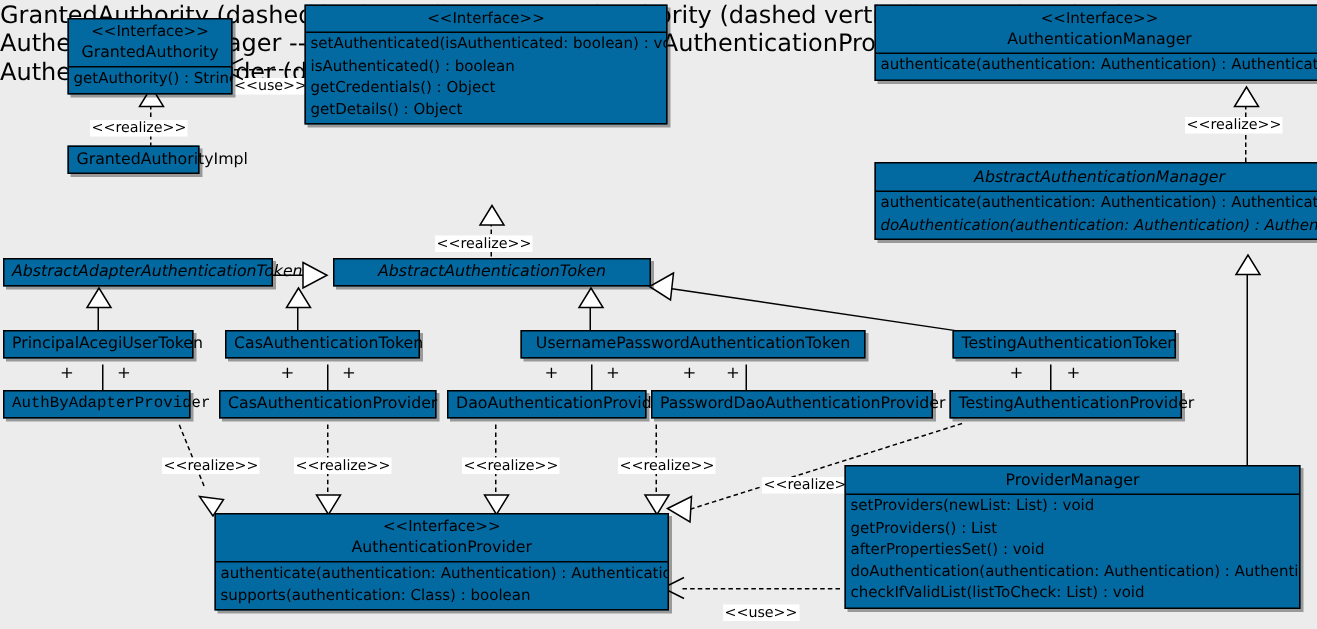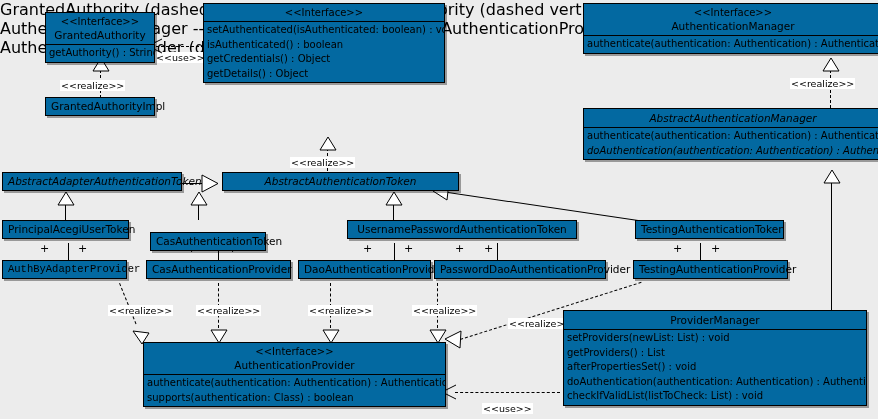--- a/index.html
+++ b/index.html
@@ -243,21 +243,21 @@
     <div class="uml-header">
       <span class="stereo">&lt;&lt;Interface&gt;&gt;</span>
       <span class="cls-name">GrantedAuthority</span>
     </div>
     <div class="uml-members">
       <span class="member">getAuthority() : String</span>
     </div>
   </div>
 
   
-  <div class="uml-class compact" style="left:45px; top:97px; width:110px;">
+  <div class="uml-class compact" style="left:45px; top:97px; width:88px;">
     <div class="uml-header">
       <span class="cls-name">GrantedAuthorityImpl</span>
     </div>
   </div>
 
   
   <div class="uml-class" style="left:203px; top:3px; width:242px;">
     <div class="uml-header">
       <span class="stereo">&lt;&lt;Interface&gt;&gt;</span>
     </div>
@@ -292,35 +292,35 @@
   </div>
 
   
   <div class="uml-class compact" style="left:2px; top:172px; width:180px;">
     <div class="uml-header">
       <span class="cls-name abstract">AbstractAdapterAuthenticationToken</span>
     </div>
   </div>
 
   
-  <div class="uml-class compact" style="left:222px; top:172px; width:237px;">
+  <div class="uml-class compact" style="left:222px; top:172px; width:212px;">
     <div class="uml-header">
       <span class="cls-name abstract">AbstractAuthenticationToken</span>
     </div>
   </div>
 
   
   <div class="uml-class compact" style="left:2px; top:220px; width:127px;">
     <div class="uml-header">
       <span class="cls-name">PrincipalAcegiUserToken</span>
     </div>
   </div>
 
   
-  <div class="uml-class compact" style="left:150px; top:232px; width:116px;">
+  <div class="uml-class compact" style="left:150px; top:220px; width:130px;">
     <div class="uml-header">
       <span class="cls-name">CasAuthenticationToken</span>
     </div>
   </div>
 
   
   <div class="uml-class compact" style="left:347px; top:220px; width:230px;">
     <div class="uml-header">
       <span class="cls-name">UsernamePasswordAuthenticationToken</span>
     </div>
@@ -348,21 +348,21 @@
   </div>
 
   
   <div class="uml-class compact" style="left:298px; top:260px; width:133px;">
     <div class="uml-header">
       <span class="cls-name">DaoAuthenticationProvider</span>
     </div>
   </div>
 
   
-  <div class="uml-class compact" style="left:434px; top:260px; width:172px;">
+  <div class="uml-class compact" style="left:434px; top:260px; width:188px;">
     <div class="uml-header">
       <span class="cls-name">PasswordDaoAuthenticationProvider</span>
     </div>
   </div>
 
   
   <div class="uml-class compact" style="left:633px; top:260px; width:155px;">
     <div class="uml-header">
       <span class="cls-name">TestingAuthenticationProvider</span>
     </div>

